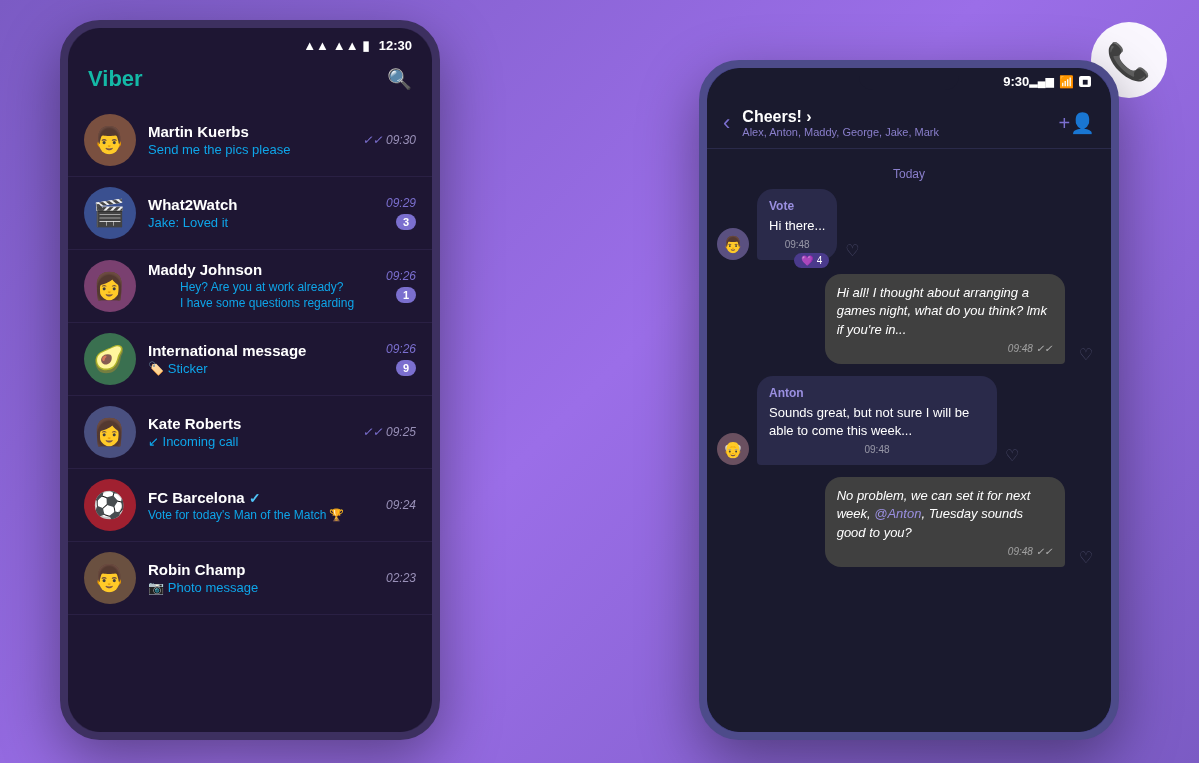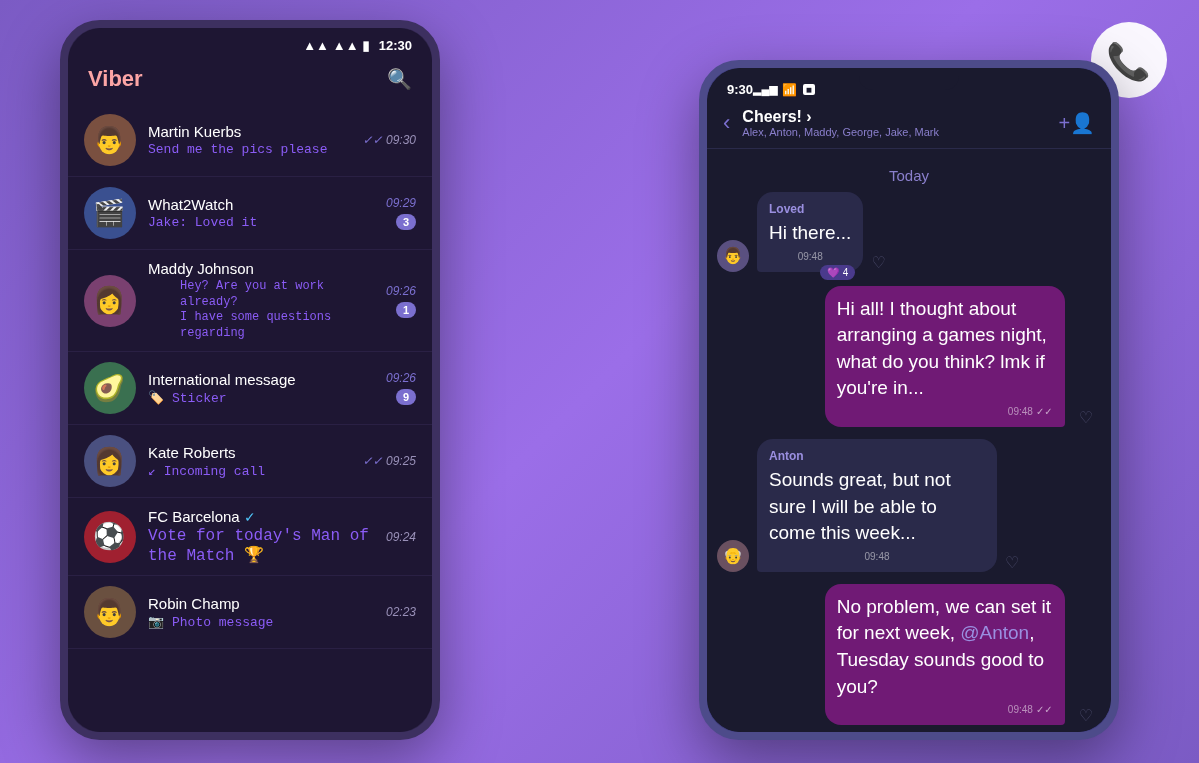--- a/index.html
+++ b/index.html
@@ -69,21 +69,21 @@
     
     .app-header {
       background: #1E1633;
       padding: 8px 20px 12px;
       display: flex;
       justify-content: space-between;
       align-items: center;
     }
 
     .app-title {
-      color: #fca5a5;
+      color: #14b8a6;
       font-size: 22px;
       font-weight: 700;
     }
 
     
     .chat-list {
       flex: 1;
       overflow: hidden;
       background: #1E1633;
     }
@@ -112,31 +112,30 @@
     }
 
     .chat-content {
       flex: 1;
       min-width: 0;
     }
 
     .chat-name {
       color: white;
       font-size: 15px;
-      font-weight: 400;
+      font-weight: 700;
       margin-bottom: 2px;
     }
 
     .chat-preview {
-      color: #8b5cf6;
+      color: #0ea5e9;
       font-size: 13px;
       white-space: nowrap;
       overflow: hidden;
       text-overflow: ellipsis;
-      font-family: Liberation Mono, monospace;
     }
 
     .chat-meta {
       display: flex;
       flex-direction: column;
       align-items: flex-end;
       gap: 4px;
       flex-shrink: 0;
       margin-left: 8px;
     }
@@ -254,21 +253,21 @@
     .messages-area {
       flex: 1;
       overflow: hidden;
       padding: 10px;
       background: #1A1A2E;
     }
 
     .date-divider {
       text-align: center;
       color: #8A7FCC;
-      font-size: 15px;
+      font-size: 12px;
       margin: 8px 0;
     }
 
     .message-row {
       display: flex;
       margin-bottom: 12px;
       align-items: flex-end;
     }
 
     .message-row.outgoing {
@@ -294,35 +293,36 @@
       border-radius: 16px;
       position: relative;
     }
 
     .message-bubble.incoming {
       background: #2A2A4A;
       border-bottom-left-radius: 4px;
     }
 
     .message-bubble.outgoing {
-      background: #701a75;
+      background: #404040;
       border-bottom-right-radius: 4px;
       margin-right: 8px;
+      font-style: italic;
     }
 
     .bubble-sender {
       color: #9A8FE0;
       font-size: 12px;
       font-weight: 600;
       margin-bottom: 4px;
     }
 
     .bubble-text {
       color: white;
-      font-size: 19px;
+      font-size: 13px;
       line-height: 1.4;
     }
 
     .bubble-time {
       color: rgba(255,255,255,0.5);
       font-size: 10px;
       text-align: center;
       margin-top: 4px;
     }
 
@@ -460,21 +460,21 @@
         </div>
       </div>
 
       <div class="chat-item">
         <div class="avatar" style="background:#A02030; font-size:26px;">⚽</div>
         <div class="chat-content">
           <div class="chat-name">
             <span>FC Barcelona</span>
             <span class="verified"> ✓</span>
           </div>
-          <div class="chat-preview" style="white-space:normal; font-size:16px;">Vote for today's Man of the Match 🏆</div>
+          <div class="chat-preview" style="white-space:normal; font-size:12px;">Vote for today's Man of the Match 🏆</div>
         </div>
         <div class="chat-meta">
           <span class="chat-time">09:24</span>
         </div>
       </div>
 
       <div class="chat-item">
         <div class="avatar" style="background:#6A5040; font-size:26px;">👨</div>
         <div class="chat-content">
           <div class="chat-name">Robin Champ</div>
@@ -490,21 +490,21 @@
     </div>
   </div>
 </div>
 
 <div class="phone2">
   <div class="phone2-inner">
 
     <div class="phone2-notch-area">
       <div class="notch"></div>
 
-      <div style="display:flex; justify-content:flex-start; align-items:center; padding: 14px 20px 0; position:relative; z-index:1;">
+      <div style="display:flex; justify-content:flex-end; align-items:center; padding: 6px 20px 0; position:relative; z-index:1;">
         <span style="color:white; font-size:13px; font-weight:600;">9:30</span>
         <div class="phone2-status-icons">
           <span style="color:white; font-size:11px;">▂▄▆</span>
           <span style="color:white; font-size:12px;">📶</span>
           <span style="color:white; font-size:12px; background:white; color:#1A1A2E; border-radius:2px; padding:0 3px; font-size:10px; font-weight:bold;">■</span>
         </div>
       </div>
     </div>
 
     <div class="chat-header">
@@ -517,21 +517,21 @@
     </div>
 
     <div class="messages-area">
 
       <div class="date-divider">Today</div>
 
       <div class="message-row">
         <div class="msg-avatar" style="background:#5A5080; font-size:16px;">👨</div>
         <div style="position:relative;">
           <div class="message-bubble incoming">
-            <div class="bubble-sender" style="color:#9A8FE0;">Loved</div>
+            <div class="bubble-sender" style="color:#9A8FE0;">Vote</div>
             <div class="bubble-text">Hi there...</div>
             <div class="bubble-time">09:48</div>
           </div>
           <div style="position:absolute; bottom:-8px; right:8px; background:#4A3A8C; border-radius:10px; padding:2px 7px; font-size:10px; color:white; display:flex; align-items:center; gap:3px;">
             <span>💜</span>
             <span>4</span>
           </div>
         </div>
         <span class="heart-reaction" style="margin-left:8px; font-size:16px; color:#4A4A6A;">♡</span>
       </div>

